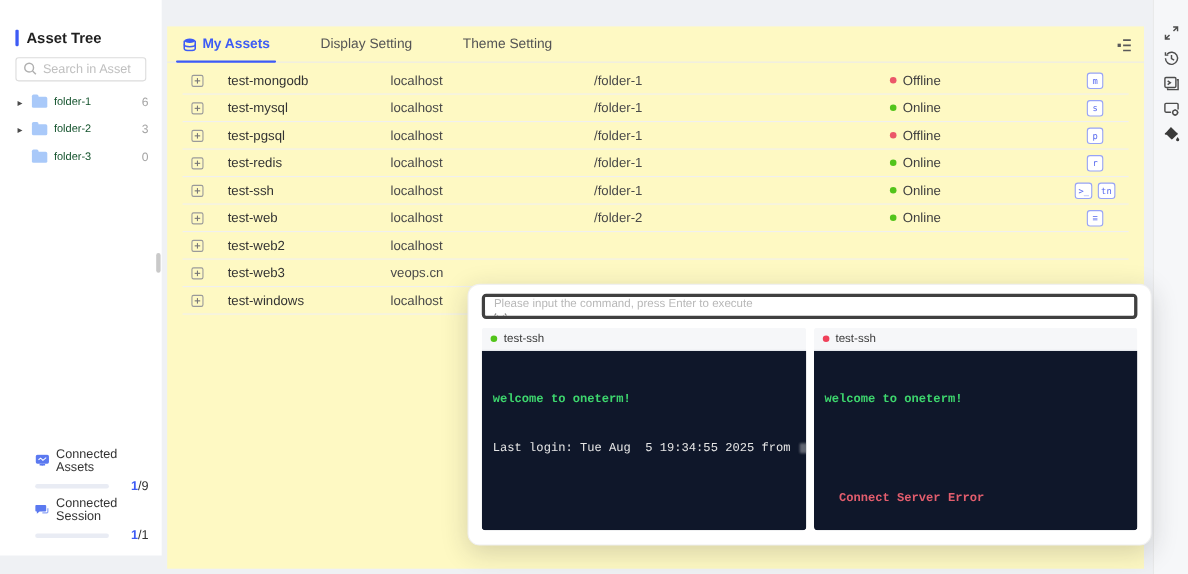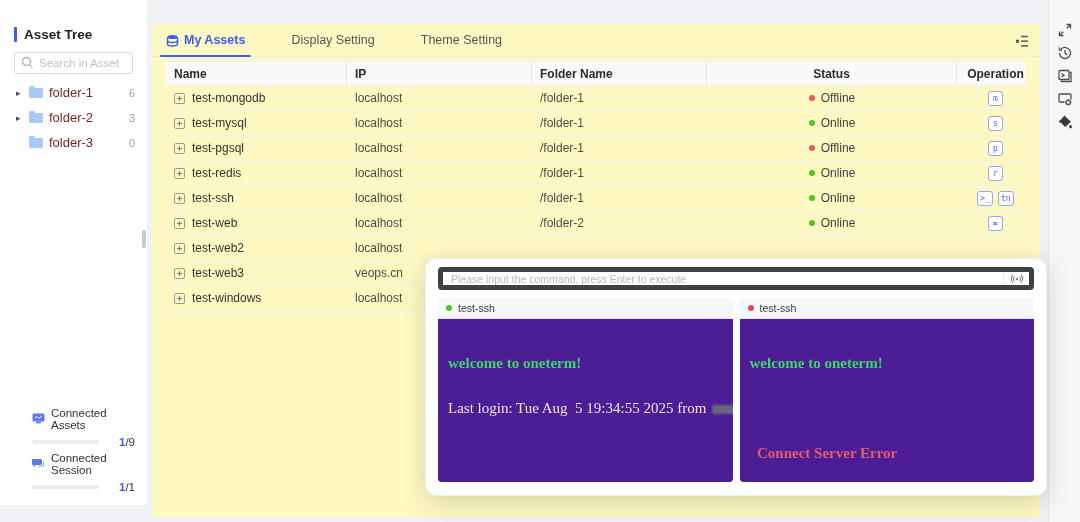--- a/index.html
+++ b/index.html
@@ -18,21 +18,21 @@
   .sb-title-text { font-size:13.5px; font-weight:bold; color:#1f1f1f; }
   .sb-search { position:relative; margin:10px 14px 6px 14px; }
   .sb-search input { width:100%; height:22px; border:1px solid #dcdcdc; border-radius:3px; padding:0 6px 0 24px; font-size:11.5px; color:#333; outline:none; font-family:"Liberation Sans",sans-serif; }
   .sb-search input::placeholder { color:#c0c0c0; }
   .sb-search .mag { position:absolute; left:7px; top:4px; }
   .tree { margin-top:4px; }
   .tree-row { display:flex; align-items:center; height:25px; padding:0 12px 0 16px; cursor:pointer; }
   .caret { width:13px; font-size:9px; color:#4a4a4a; flex:0 0 13px; }
   .folder-ic { width:14px; height:10px; background:#a9c9f9; border-radius:1.5px; position:relative; margin-right:6px; flex:0 0 14px; }
   .folder-ic::before { content:""; position:absolute; top:-2px; left:0; width:6px; height:3px; background:#a9c9f9; border-radius:1.5px 1.5px 0 0; }
-  .tree-name { flex:1; font-size:13px; color:#7f1d1d; }
+  .tree-name { flex:1; font-size:10px; color:#14532d; }
   .tree-count { font-size:11px; color:#a3a3a3; }
   .sb-stats { position:absolute; left:14px; right:12px; bottom:12px; }
   .stat-label { display:flex; align-items:center; gap:6px; font-size:11.5px; color:#333; margin:4px 0 5px 20px; }
   .stat-bar-row { display:flex; align-items:center; gap:20px; margin-left:20px; }
   .bar-track { flex:1; height:4px; background:#e9ecf4; border-radius:2px; overflow:hidden; }
   .bar-fill { height:100%; background:#5b79f0; border-radius:2px; }
   .fill-a { width:22%; } .fill-b { width:100%; }
   .stat-num { font-size:11.5px; }
   .stat-num .v { color:#3d5bf5; font-weight:bold; }
   .stat-num .t { color:#333; }
@@ -52,44 +52,44 @@
   .refresh-btn { position:absolute; right:10px; top:8px; height:23px; padding:0 10px; display:flex; align-items:center; gap:5px; background:#eef3fe; border:1px solid #a8bef7; border-radius:4px; color:#3d5bf5; font-size:12px; cursor:pointer; }
   .refresh-glyph { font-size:12px; }
   
   .tbl { margin:4px 14px 0 14px; }
   .trow { display:grid; grid-template-columns:181px 185px 175px 250px 77px; align-items:center; height:25px; border-bottom:1px solid #f0f0f0; font-size:12px; color:#4a4a4a; }
   .thead { background:#fafafa; border-top:1px solid #efefef; font-weight:bold; color:#2b2b2b; height:25px; }
   .thead .cell { height:100%; display:flex; align-items:center; }
   .thead .cell:not(:last-child) { border-right:1px solid #e5e5e5; }
   .cell { padding:0 8px; }
   .c-center { justify-content:center; display:flex; align-items:center; }
-  .namecell { display:flex; align-items:center; gap:7px; color:#333; }
+  .namecell { display:flex; align-items:center; gap:22px; color:#333; }
   .plusbox { width:11px; height:11px; border:1px solid #9a9a9a; border-radius:2px; position:relative; flex:0 0 11px; cursor:pointer; }
   .plusbox::before { content:""; position:absolute; left:2px; right:2px; top:4px; height:1px; background:#777; }
   .plusbox::after { content:""; position:absolute; top:2px; bottom:2px; left:4px; width:1px; background:#777; }
   .dot { width:6px; height:6px; border-radius:50%; display:inline-block; margin-right:6px; }
   .dot.online { background:#52c41a; } .dot.offline { background:#eb5769; }
   .statuscell { display:flex; align-items:center; justify-content:center; color:#404040; }
   .opcell { display:flex; align-items:center; justify-content:center; gap:5px; }
   .op-ic { min-width:15px; height:15px; padding:0 2px; border:1px solid #97a3f7; border-radius:3px; color:#5668ee; font-size:8px; display:flex; align-items:center; justify-content:center; cursor:pointer; font-family:"DejaVu Sans Mono", monospace; background:#fff; }
   
   .rtools { position:absolute; right:0; top:0; width:32px; height:522px; background:#f6f7f9; border-left:1px solid #e8e8e8; display:flex; flex-direction:column; align-items:center; padding-top:22px; gap:7px; }
   .rtool { width:16px; height:16px; cursor:pointer; }
   
   .overlay { position:absolute; left:425px; top:258px; width:622px; height:238px; background:#fff; border:1px solid #f0f0f0; border-radius:11px; box-shadow:0 6px 24px rgba(31,35,41,.18); padding:8px 12px; z-index:50; }
-  .cmd-row { display:flex; height:23px; border:5px solid #404040; border-radius:4px; overflow:hidden; }
+  .cmd-row { display:flex; height:23px; border:3px solid #404040; border-radius:4px; overflow:hidden;flex-direction:column; }
   .cmd-row input { flex:1; border:none; outline:none; padding:0 8px; font-size:10.5px; color:#333; font-family:"Liberation Sans",sans-serif; }
   .cmd-row input::placeholder { color:#b8b8b8; }
   .cmd-bcast { width:26px; border-left:1px solid #eee; display:flex; align-items:center; justify-content:center; cursor:pointer; }
   .panes { display:flex; gap:7px; margin-top:8px; height:184px; }
   .pane { flex:1; display:flex; flex-direction:column; border-radius:3px; overflow:hidden; }
   .pane-head { height:21px; background:#f6f7f9; border-bottom:1px solid #e4e6ea; display:flex; align-items:center; padding:0 8px; gap:6px; font-size:10.5px; color:#3a3a3a; cursor:pointer; }
   .pane-dot { width:6px; height:6px; border-radius:50%; }
   .pane-dot.g { background:#52c41a; } .pane-dot.r { background:#f0415a; }
-  .term { flex:1; background:#4c1d95; padding:7px 10px; font-family:Liberation Serif, serif; font-size:15px; line-height:15px; color:#e6e6e6; white-space:pre; overflow:hidden; border-radius:0 0 3px 3px; }
+  .term { flex:1; background:#0f172a; padding:7px 10px; font-family:Liberation Mono, monospace; font-size:11px; line-height:15px; color:#e6e6e6; white-space:pre; overflow:hidden; border-radius:0 0 3px 3px; }
   .tline { height:15px; }
   .tgreen { color:#3dd56d; font-weight:bold; }
   .tred { color:#e25d6d; font-weight:bold; }
   .redact { display:inline-block; height:9px; background:#6b6f7a; border-radius:1px; vertical-align:middle; margin-left:2px; filter:blur(1.2px); opacity:.9; }
   .redact.w1 { width:78px; }
   svg { display:block; }
 </style>
 </head>
 <body>
 
@@ -181,27 +181,20 @@
       <svg width="16" height="16" viewBox="0 0 16 16">
           <rect x="2" y="6.7" width="3" height="3" fill="#595959"></rect>
           <line x1="7" y1="3.5" x2="14" y2="3.5" stroke="#595959" stroke-width="1.5"></line>
           <line x1="7" y1="8.2" x2="14" y2="8.2" stroke="#595959" stroke-width="1.5"></line>
           <line x1="7" y1="12.9" x2="14" y2="12.9" stroke="#595959" stroke-width="1.5"></line>
         </svg>
     </span>
   </div>
 
   <div class="tbl">
-    <div class="trow thead">
-      <div class="cell">Name</div>
-      <div class="cell">IP</div>
-      <div class="cell">Folder Name</div>
-      <div class="cell c-center">Status</div>
-      <div class="cell c-center">Operation</div>
-    </div>
 
     <div class="trow">
       <div class="cell namecell">
           <span class="plusbox"></span>
           <span>test-mongodb</span>
         </div>
       <div class="cell">localhost</div>
       <div class="cell">/folder-1</div>
       <div class="cell statuscell">
           <span class="dot offline"></span>

